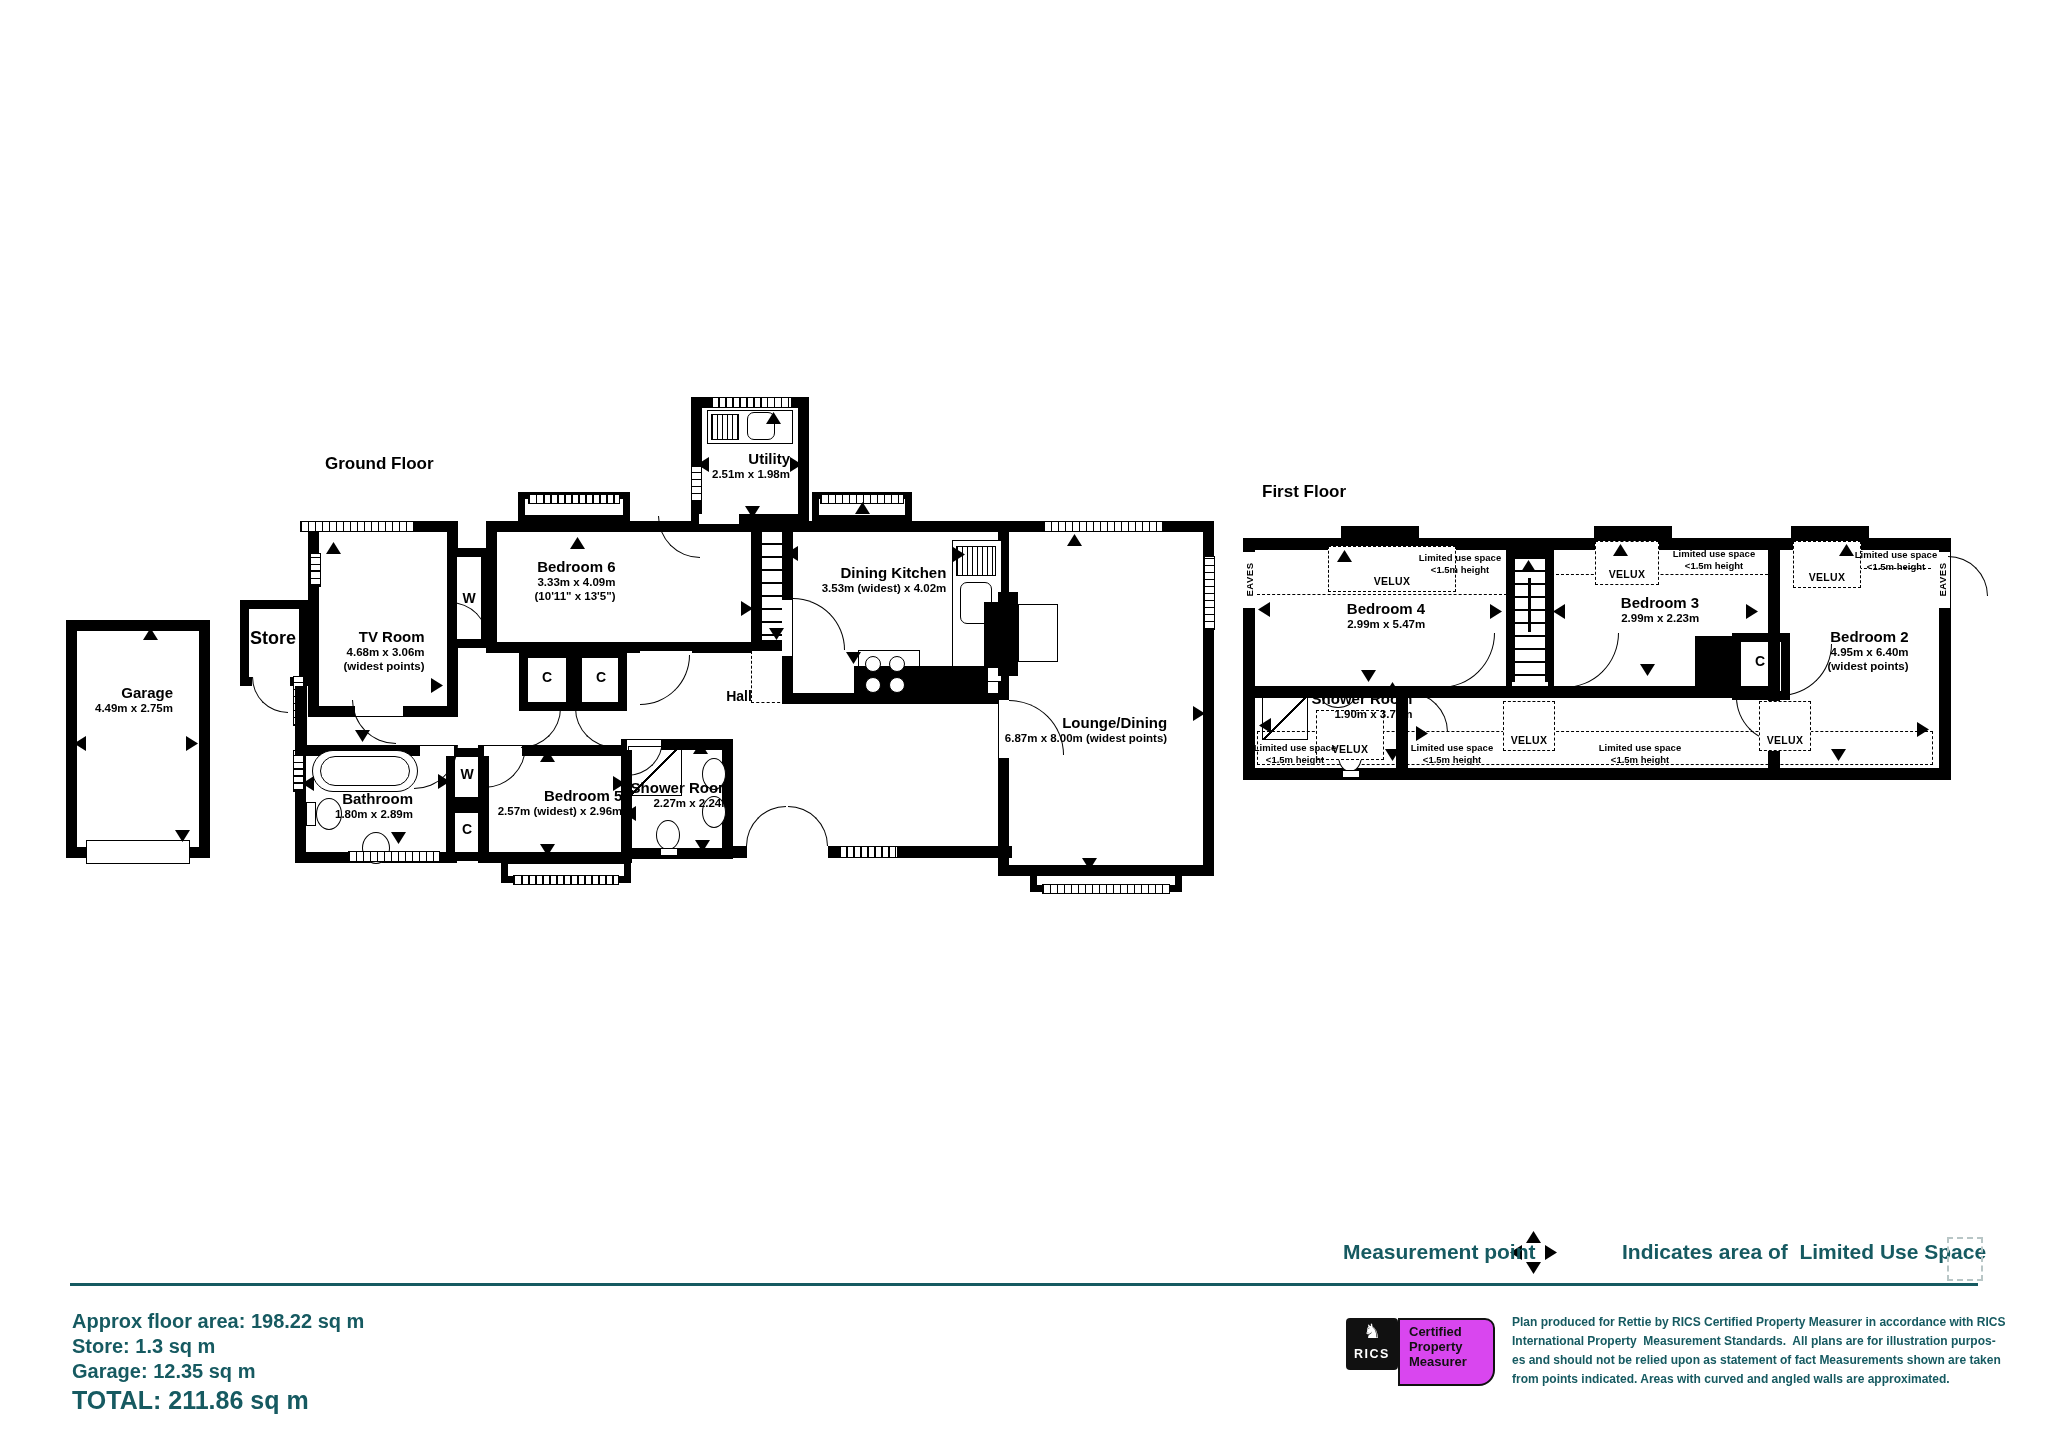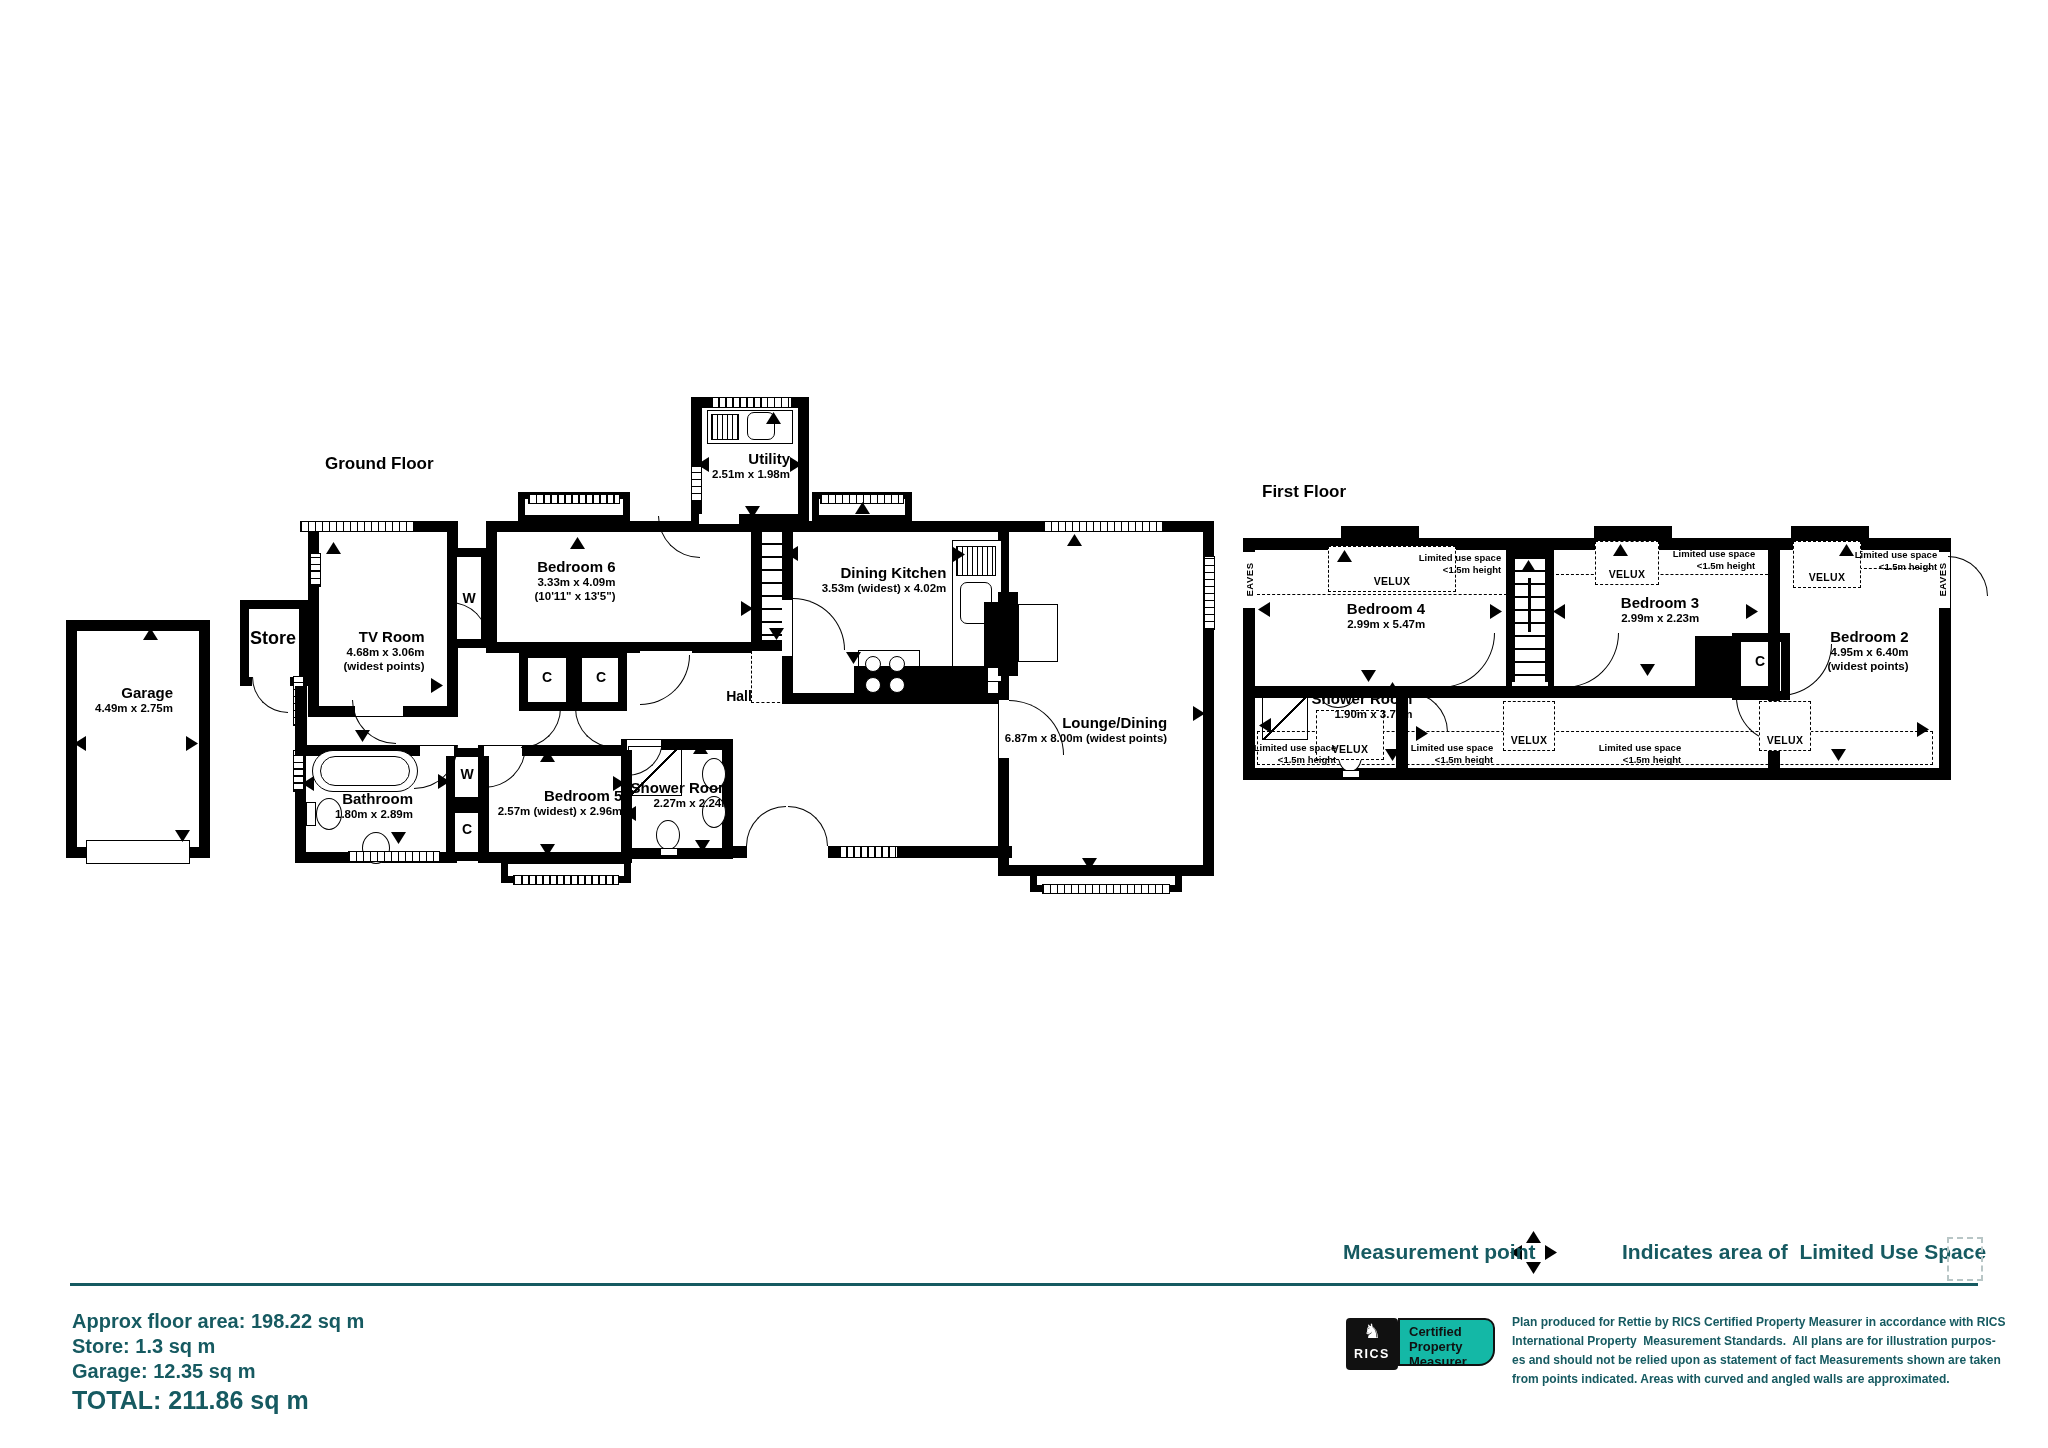--- a/index.html
+++ b/index.html
@@ -24,21 +24,21 @@
   .ar{position:absolute;background:#000;z-index:4}
   .ar-u{width:15px;height:12px;clip-path:polygon(50% 0,100% 100%,0 100%)}
   .ar-d{width:15px;height:12px;clip-path:polygon(0 0,100% 0,50% 100%)}
   .ar-l{width:12px;height:15px;clip-path:polygon(0 50%,100% 0,100% 100%)}
   .ar-r{width:12px;height:15px;clip-path:polygon(0 0,100% 50%,0 100%)}
   .dl{position:absolute;height:0;border-top:1.7px dashed #000;z-index:2}
   .dashrect{position:absolute;border:1.7px dashed #000;z-index:2}
   .velux{position:absolute;border:1.7px dashed #000;background:#fff;z-index:4;
          display:flex;align-items:flex-end;justify-content:center;
          font-size:10.5px;font-weight:bold;padding-bottom:4px;letter-spacing:.3px}
-  .lus{position:absolute;transform:translateX(-50%);text-align:right;font-size:9.5px;
+  .lus{position:absolute;transform:translateX(-50%);text-align:center;font-size:9.5px;
        font-weight:bold;line-height:11.5px;white-space:nowrap;z-index:4}
   .fx{position:absolute;border:1.7px solid #000;background:#fff;z-index:3}
   .lines{background:repeating-linear-gradient(90deg,#000 0 1.3px,#fff 1.3px 5px)}
   .rnd{border-radius:7px}
   .r20{border-radius:21px}
   .r14{border-radius:15px;border-width:1.2px}
   .oval{border-radius:50%}
   .halfoval{border-radius:0 0 50% 50%}
   .diag{background:linear-gradient(135deg,transparent 48.5%,#000 48.5%,#000 51.5%,transparent 51.5%)}
   .circ{position:absolute;width:16px;height:16px;border:1.6px solid #000;border-radius:50%;background:#fff;z-index:4}
@@ -55,22 +55,22 @@
   .lg{position:absolute;font-size:21px;font-weight:bold;white-space:pre;z-index:6}
   .rule{position:absolute;left:70px;top:1283px;width:1908px;height:2.5px;background:#165A61;z-index:6}
   .area-line{position:absolute;left:72px;font-size:20px;font-weight:bold;z-index:6}
   .total{font-size:25px}
   .legendbox{position:absolute;left:1947px;top:1237px;width:36px;height:44px;
              border:2px dashed #b8c6c6;z-index:6}
   .ricsbox{position:absolute;left:1346px;top:1318px;width:52px;height:52px;background:#111;
            border-radius:4px;z-index:6;text-align:center}
   .ricsbox .crest{display:block;color:#fff;font-size:20px;line-height:26px;height:26px}
   .ricsbox .brand{display:block;color:#fff;font-size:12.5px;font-weight:bold;letter-spacing:1.5px;line-height:20px}
-  .badge{position:absolute;left:1398px;top:1318px;width:97px;height:48px;border:2.5px solid #111;
-         border-radius:0 10px 16px 0;background:#14b8a6;z-index:6;padding:4px 0 0 9px}
+  .badge{position:absolute;left:1398px;top:1318px;width:97px;height:68px;border:2.5px solid #111;
+         border-radius:0 10px 16px 0;background:#d946ef;z-index:6;padding:4px 0 0 9px}
   .badge div{font-size:13px;font-weight:bold;line-height:15px;color:#111}
   .disc{position:absolute;left:1512px;font-size:12px;font-weight:bold;white-space:pre;z-index:6;line-height:19.5px}
 </style>
 </head>
 <body>
 
 <div id="page">
 
   <div class="room" style="left:66px;top:620px;width:144px;height:238px"></div>
   <div class="room sm" style="left:240px;top:600px;width:68px;height:86px"></div>

